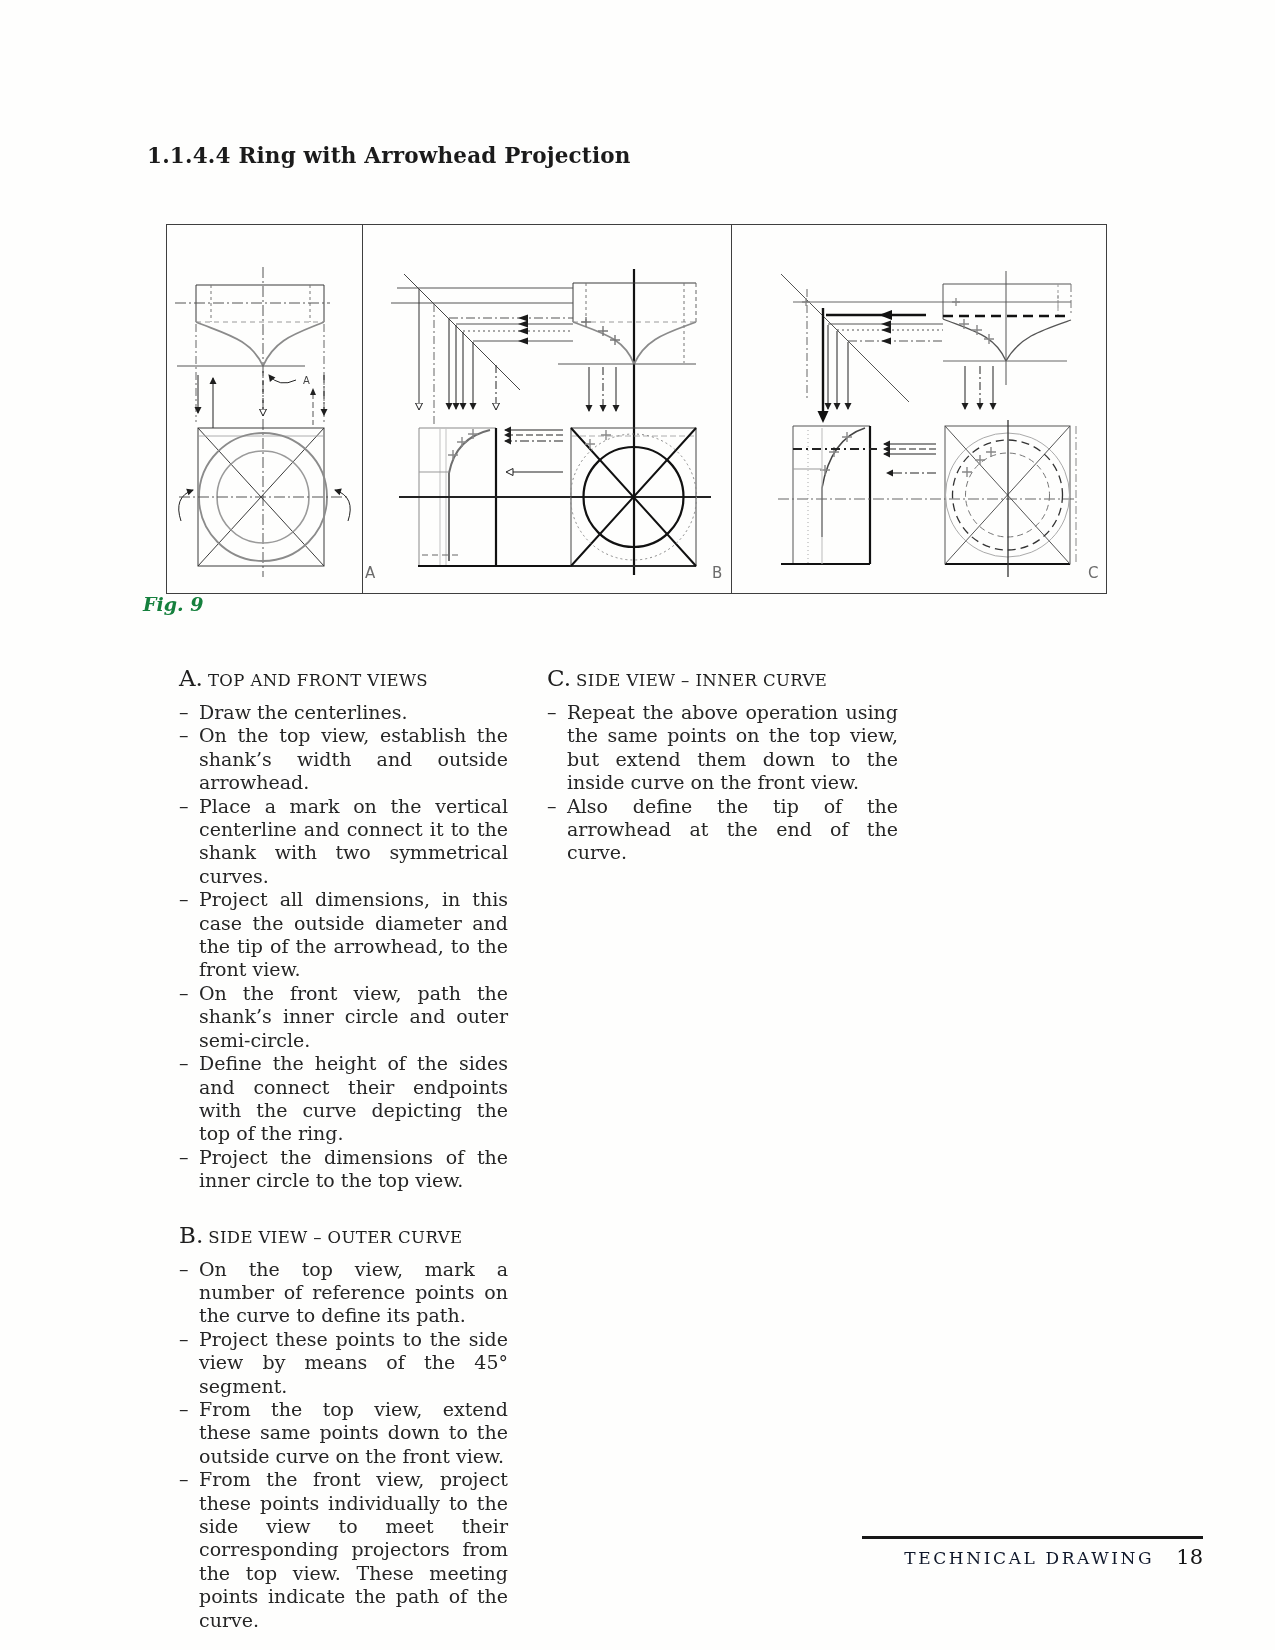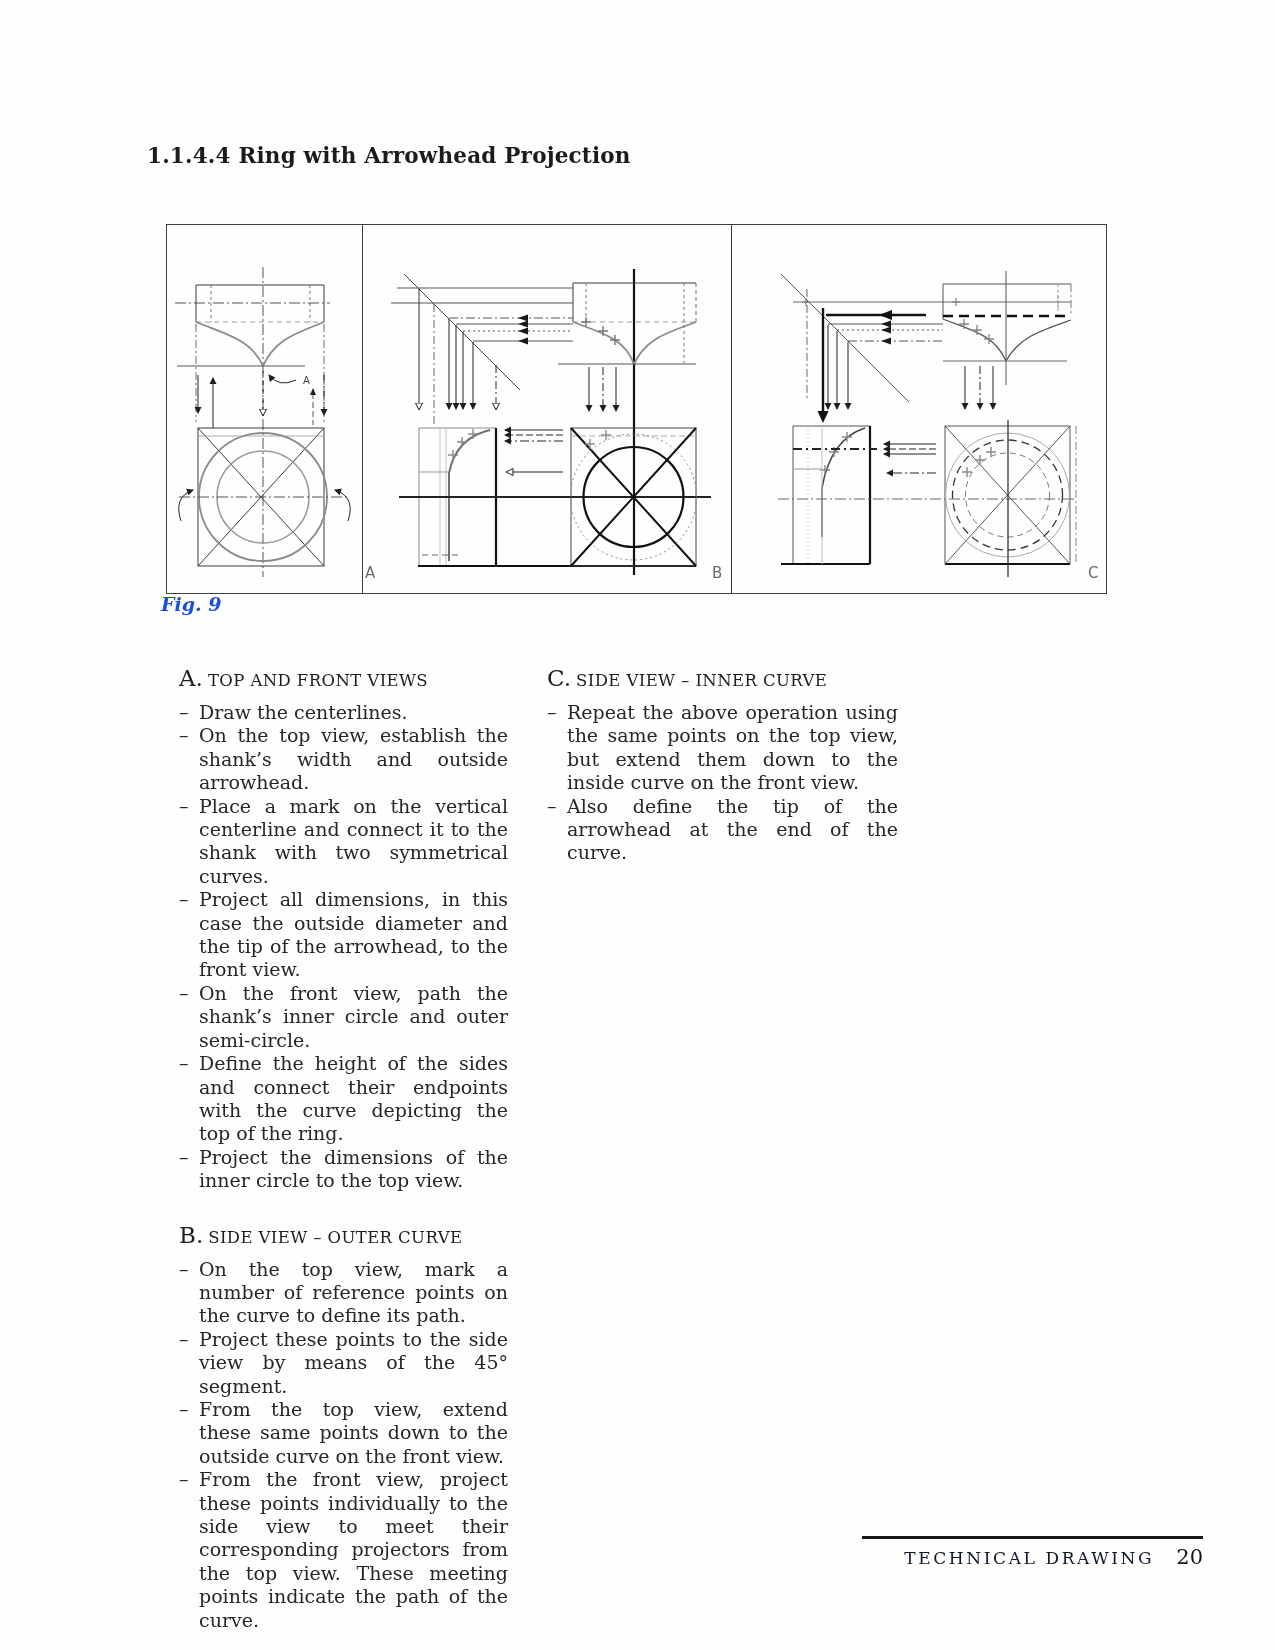--- a/index.html
+++ b/index.html
@@ -13,22 +13,22 @@
   .panel-a{left:0;width:195px;}
   .panel-b{left:195px;width:369px;}
   .panel-c{left:564px;width:375px;}
   .divider{position:absolute;top:0;height:368px;width:1.4px;background:#3f3f3f;}
   .d1{left:195px;}.d2{left:564px;}
   .panel-label{position:absolute;font-family:"DejaVu Sans", sans-serif;
                font-size:15px;color:#6b6b6b;line-height:15px;}
   .pl-a{left:198px;top:341px;}
   .pl-b{left:545px;top:341px;}
   .pl-c{left:921px;top:341px;}
-  .figcaption{position:absolute;left:161px;top:593px;font-size:19px;
-              font-style:italic;font-weight:bold;color:#1d4ed8;}
+  .figcaption{position:absolute;left:143px;top:593px;font-size:19px;
+              font-style:italic;font-weight:bold;color:#15803d;}
   .col{position:absolute;top:664px;margin-left:36px;}
   .col1{left:143px;width:329px;}
   .col2{left:511px;width:351px;}
   .sechead{margin:0 0 9px 0;font-weight:normal;color:#1e1e1e;white-space:nowrap;}
   .sechead .ltr{font-size:23px;}
   .sechead .rest{font-size:16.5px;letter-spacing:0.4px;margin-left:5px;}
   .sec-b{margin-top:28px;display:block;}
   .bullet{display:flex;font-size:19px;line-height:23.4px;color:#262626;}
   .bullet .dash{flex:none;width:20px;}
   .bullet .btext{flex:1;display:block;text-align:justify;}
@@ -336,16 +336,16 @@
         </div>
       <div class="bullet">
           <span class="dash">–</span>
           <span class="btext">Also define the tip of the arrowhead at the end of the curve.</span>
         </div>
     </section>
   </div>
 
   <div class="footer-rule"></div>
   <div class="footer">
-    <span class="book">TECHNICAL DRAWING</span><span class="pagenum">20</span>
+    <span class="book">TECHNICAL DRAWING</span><span class="pagenum">18</span>
   </div>
 
 </div>
 
 </body></html>

